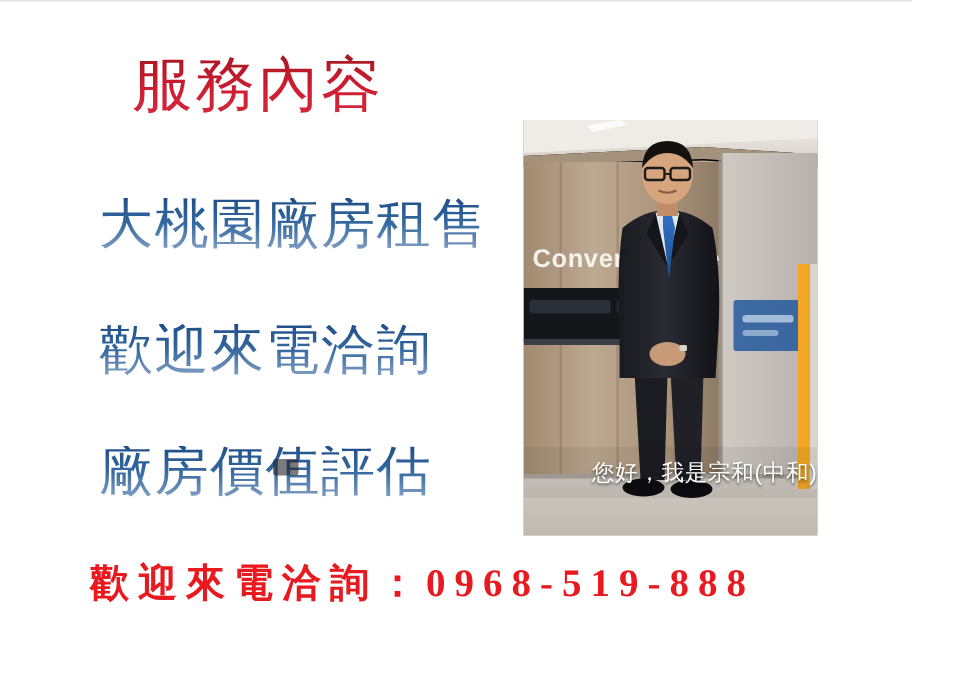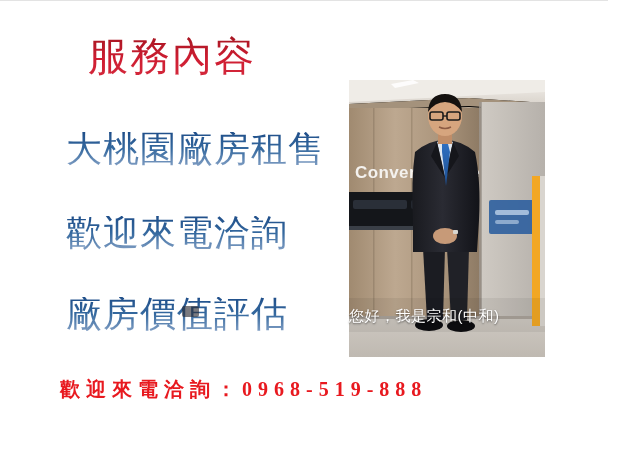--- a/index.html
+++ b/index.html
@@ -58,21 +58,21 @@
   .bullet-1 { top: 131px; }
   .bullet-2 { top: 215px; }
   .bullet-3 { top: 296px; }
 
   .phone-line {
     position: absolute;
     left: 60px;
     top: 372px;
     width: 520px;
     font-family: "Liberation Serif", "DejaVu Serif", serif;
-    font-size: 20px;
+    font-size: 26px;
     line-height: 32px;
     font-weight: bold;
     color: #e8191f;
     letter-spacing: 6px;
     white-space: nowrap;
   }
 
   
   .photo {
     position: absolute;
@@ -83,21 +83,21 @@
     overflow: hidden;
     background: #b9a894;
   }
   .photo svg { display: block; }
 
   .photo-caption {
     position: absolute;
     left: 349px;
     top: 305px;
     width: 196px;
-    text-align: left;
+    text-align: right;
     font-family: "Liberation Sans", "DejaVu Sans", sans-serif;
     font-size: 15px;
     line-height: 20px;
     color: #ffffff;
     letter-spacing: 0.5px;
     white-space: nowrap;
     text-shadow: 0 1px 2px rgba(0,0,0,0.55);
     pointer-events: none;
   }
 

